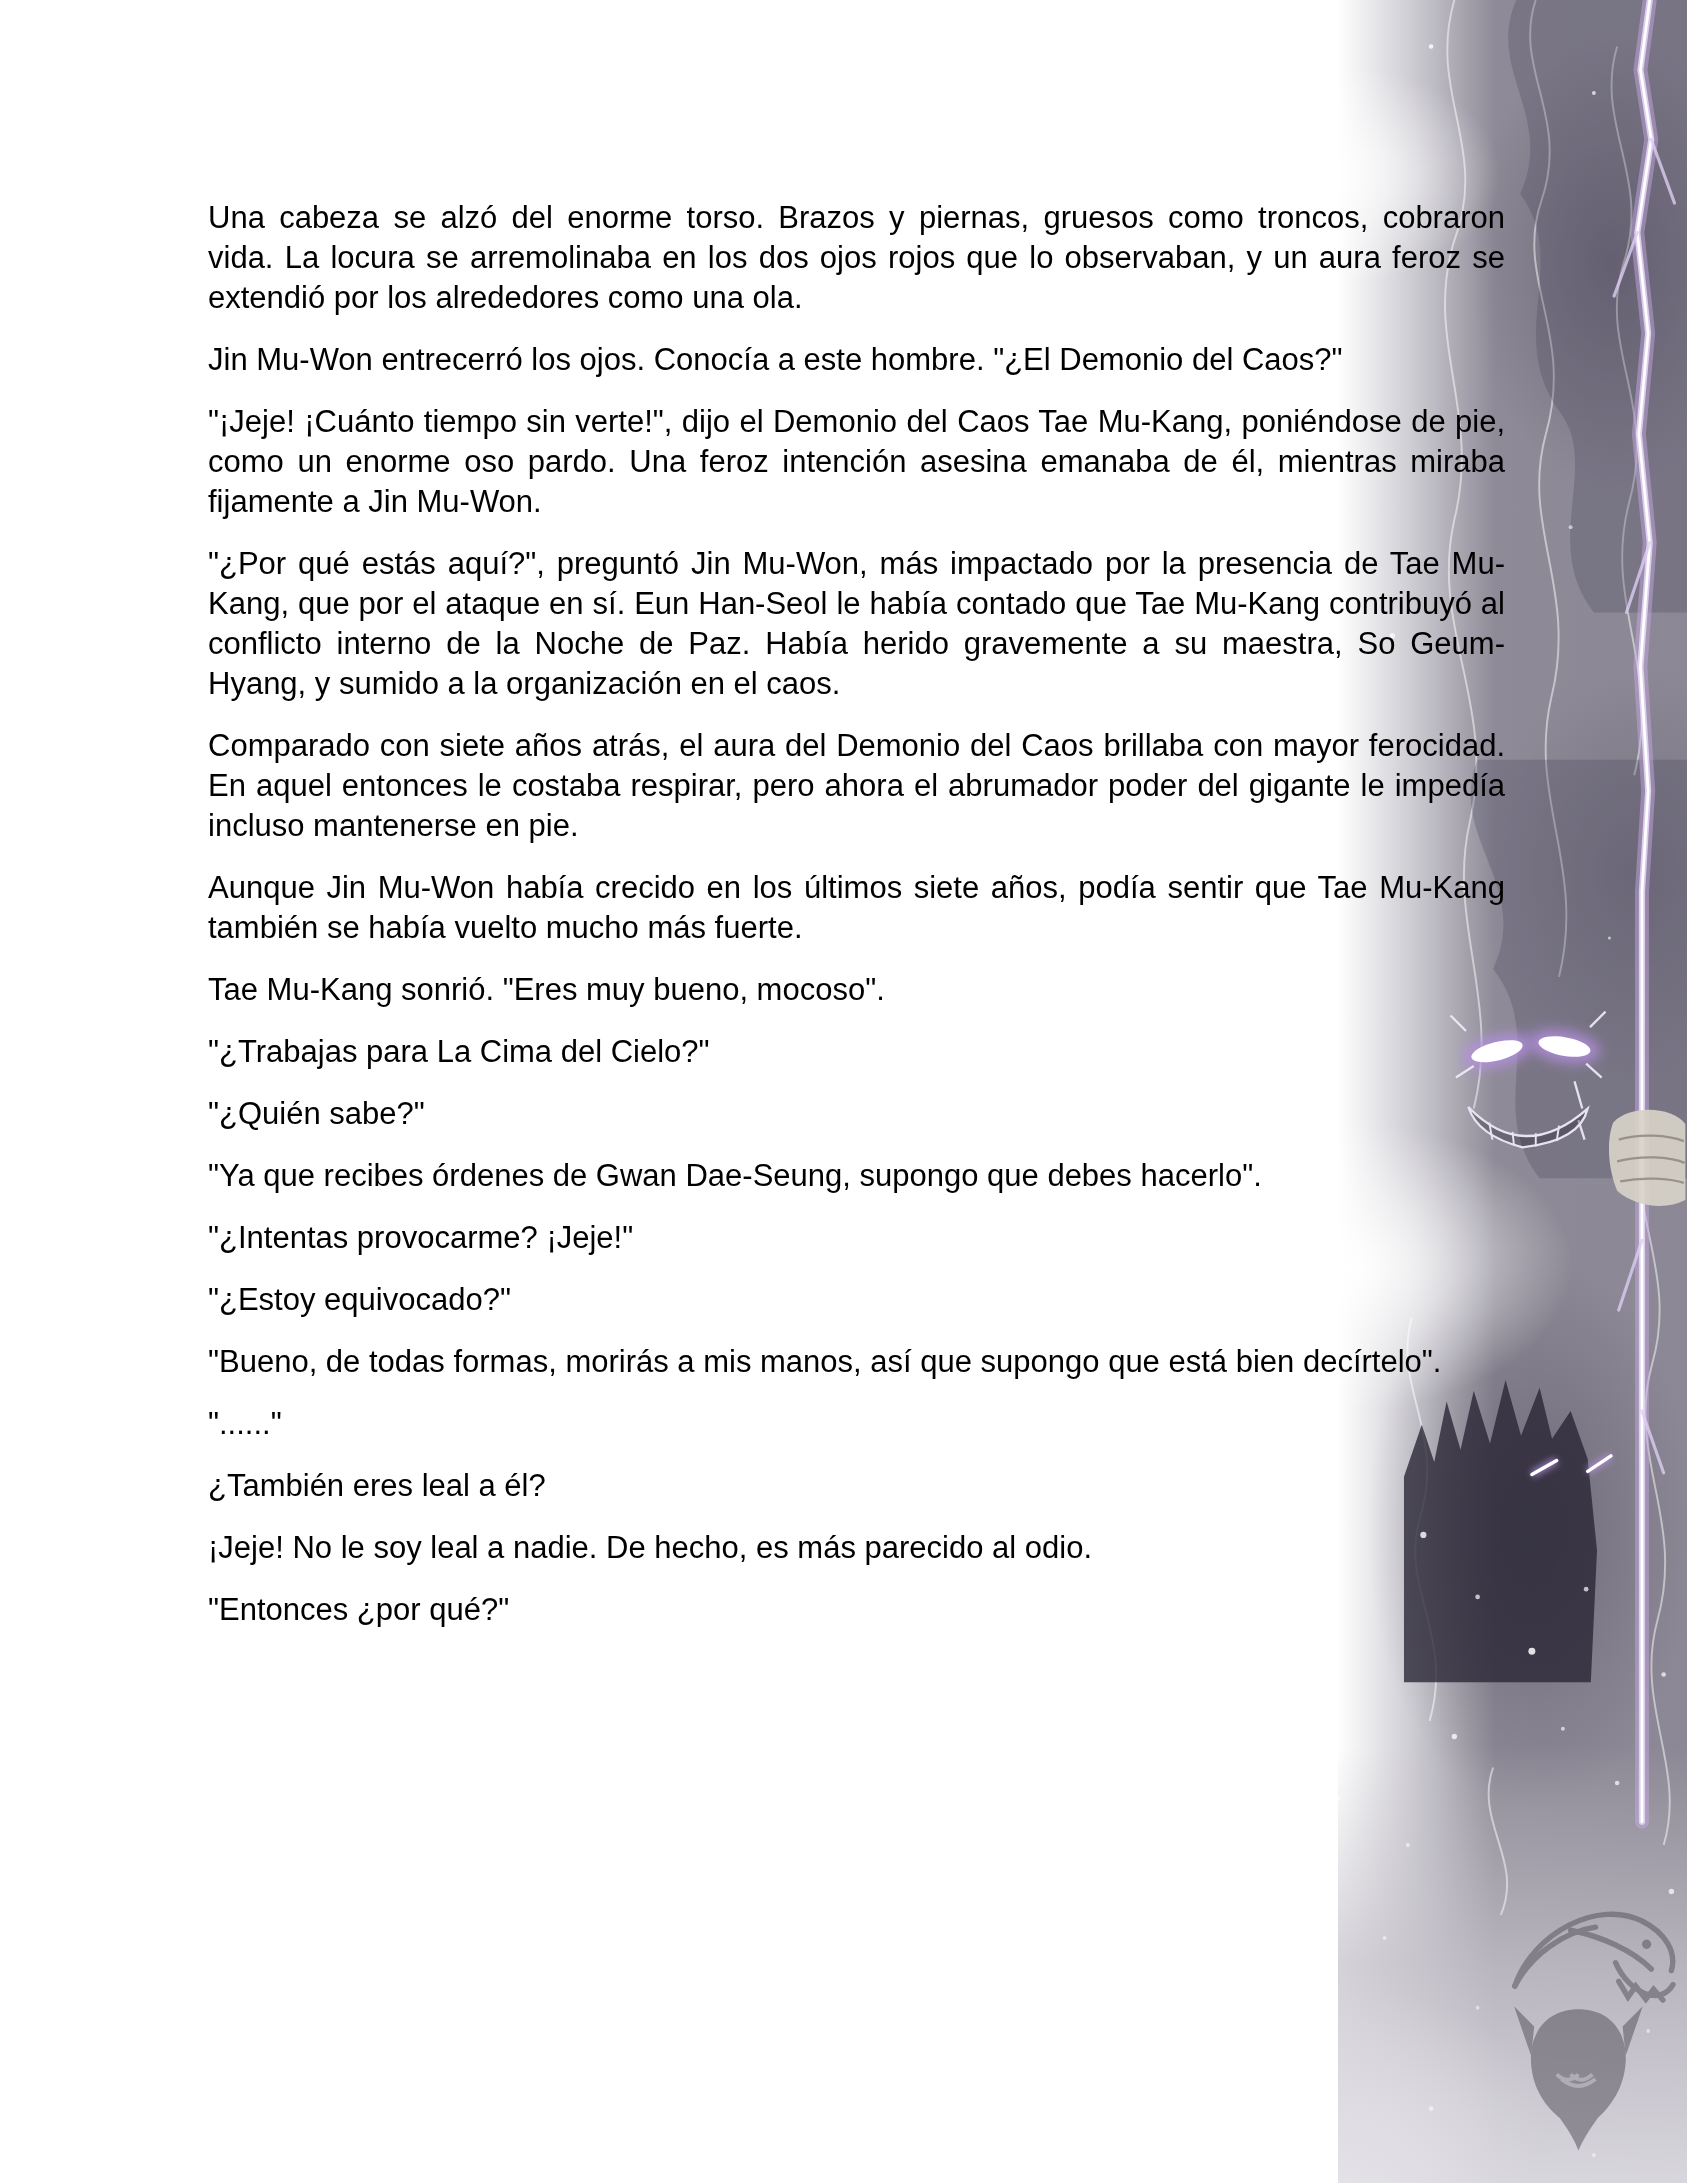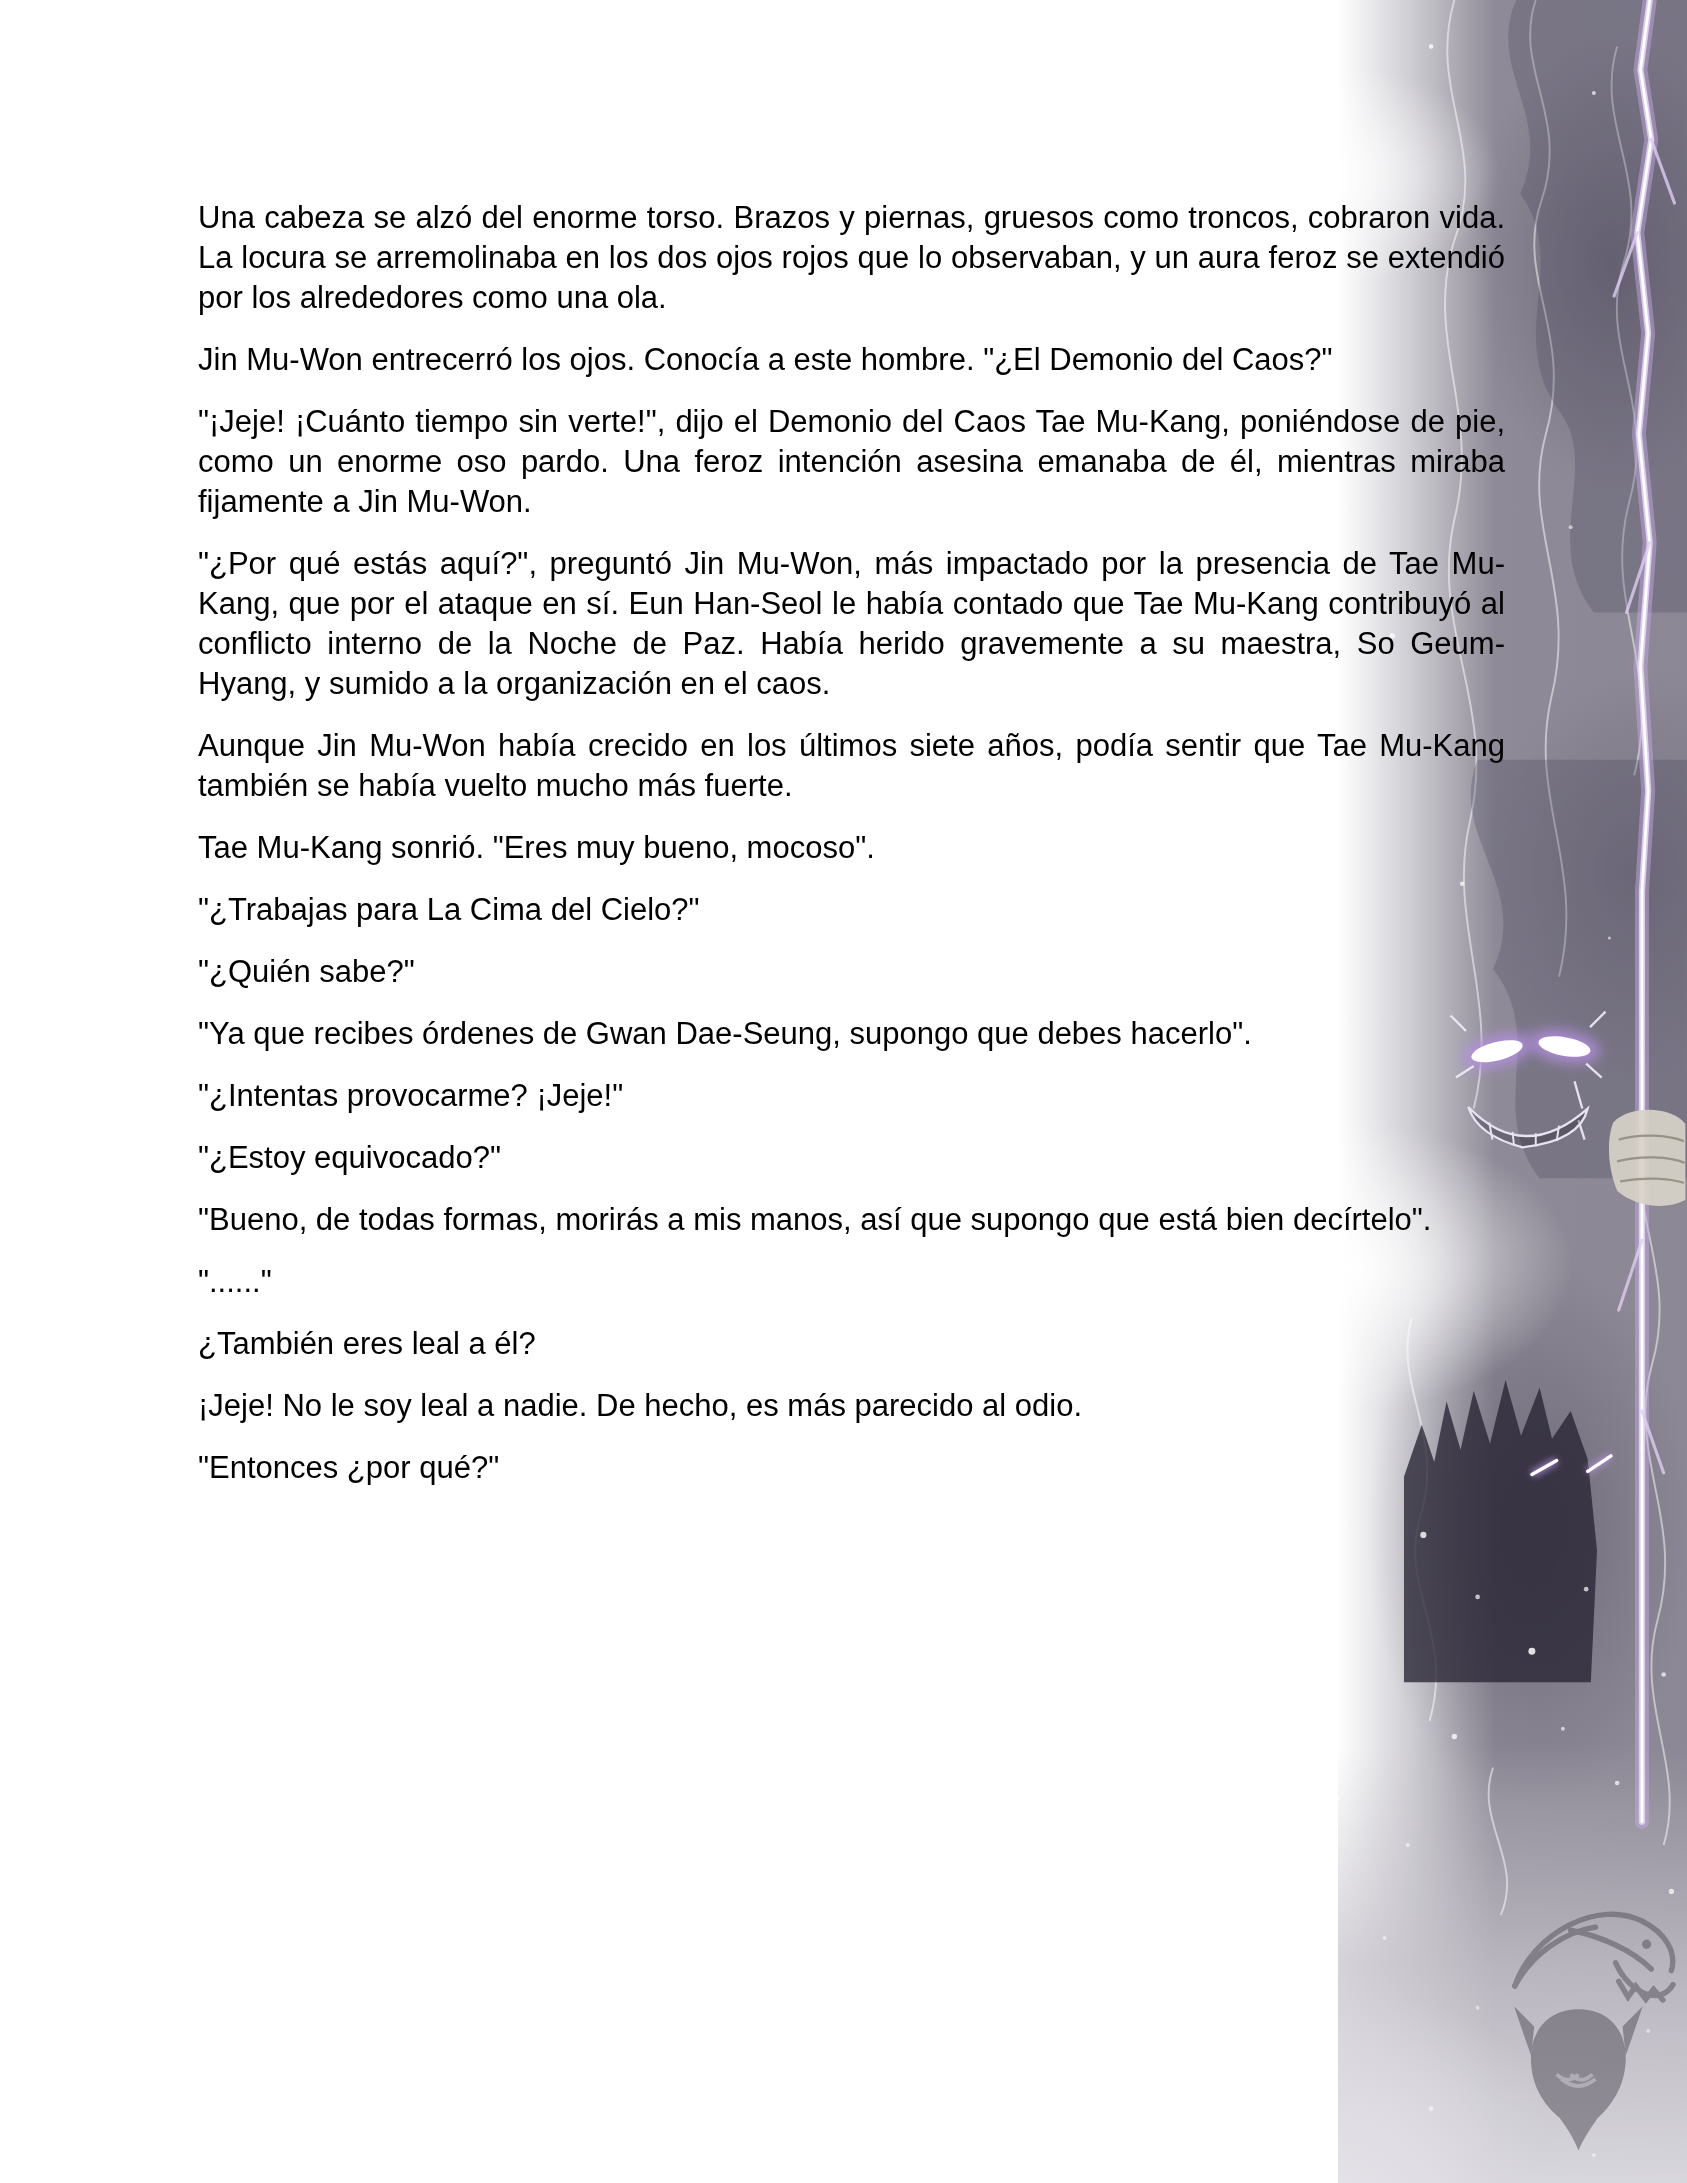--- a/index.html
+++ b/index.html
@@ -26,21 +26,21 @@
       
       linear-gradient(to left, #8b8794 0%, #8e8a97 55%, rgba(142,138,152,0.45) 78%, rgba(142,138,152,0) 100%);
   }
   .art-strip svg{display:block;width:349px;height:2183px;}
 
   
   .text-column{
     position:absolute;left:198px;top:198px;width:1307px;z-index:1;
   }
   .text-column p{
-    margin:0 0 22px 0;
+    margin:0 0 22px 10px;
     font-size:31px;
     line-height:40px;
     text-align:justify;
     letter-spacing:0px;
   }
   .text-column p.italic{font-style:italic;}
 </style>
 </head>
 <body>
 
@@ -140,20 +140,21 @@
       <path d="M282,2676 q14,14 28,0 M328,2676 q-14,14 -28,0 M288,2682 q22,18 44,0" stroke="#9b98a2" stroke-width="5" fill="none"></path>
     </g>
   </svg>
 </div>
 
 <div class="text-column">
   <p>Una cabeza se alzó del enorme torso. Brazos y piernas, gruesos como troncos, cobraron vida. La locura se arremolinaba en los dos ojos rojos que lo observaban, y un aura feroz se extendió por los alrededores como una ola.</p>
   <p>Jin Mu-Won entrecerró los ojos. Conocía a este hombre. "¿El Demonio del Caos?"</p>
   <p>"¡Jeje! ¡Cuánto tiempo sin verte!", dijo el Demonio del Caos Tae Mu-Kang, poniéndose de pie, como un enorme oso pardo. Una feroz intención asesina emanaba de él, mientras miraba fijamente a Jin Mu-Won.</p>
   <p>"¿Por qué estás aquí?", preguntó Jin Mu-Won, más impactado por la presencia de Tae Mu-Kang, que por el ataque en sí. Eun Han-Seol le había contado que Tae Mu-Kang contribuyó al conflicto interno de la Noche de Paz. Había herido gravemente a su maestra, So Geum-Hyang, y sumido a la organización en el caos.</p>
+  <p>Comparado con siete años atrás, el aura del Demonio del Caos brillaba con mayor ferocidad. En aquel entonces le costaba respirar, pero ahora el abrumador poder del gigante le impedía incluso mantenerse en pie.</p>
   <p>Aunque Jin Mu-Won había crecido en los últimos siete años, podía sentir que Tae Mu-Kang también se había vuelto mucho más fuerte.</p>
   <p>Tae Mu-Kang sonrió. "Eres muy bueno, mocoso".</p>
   <p>"¿Trabajas para La Cima del Cielo?"</p>
   <p>"¿Quién sabe?"</p>
   <p>"Ya que recibes órdenes de Gwan Dae-Seung, supongo que debes hacerlo".</p>
   <p>"¿Intentas provocarme? ¡Jeje!"</p>
   <p>"¿Estoy equivocado?"</p>
   <p>"Bueno, de todas formas, morirás a mis manos, así que supongo que está bien decírtelo".</p>
   <p>"......"</p>
   <p>¿También eres leal a él?</p>

